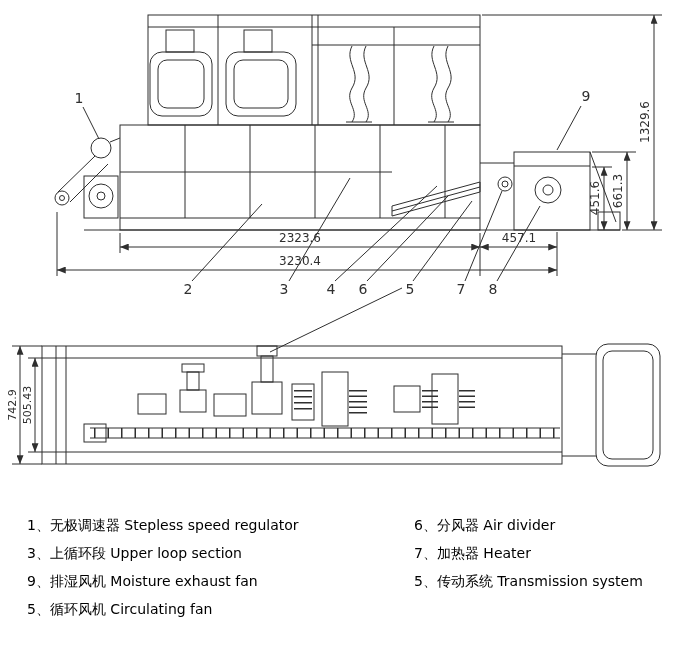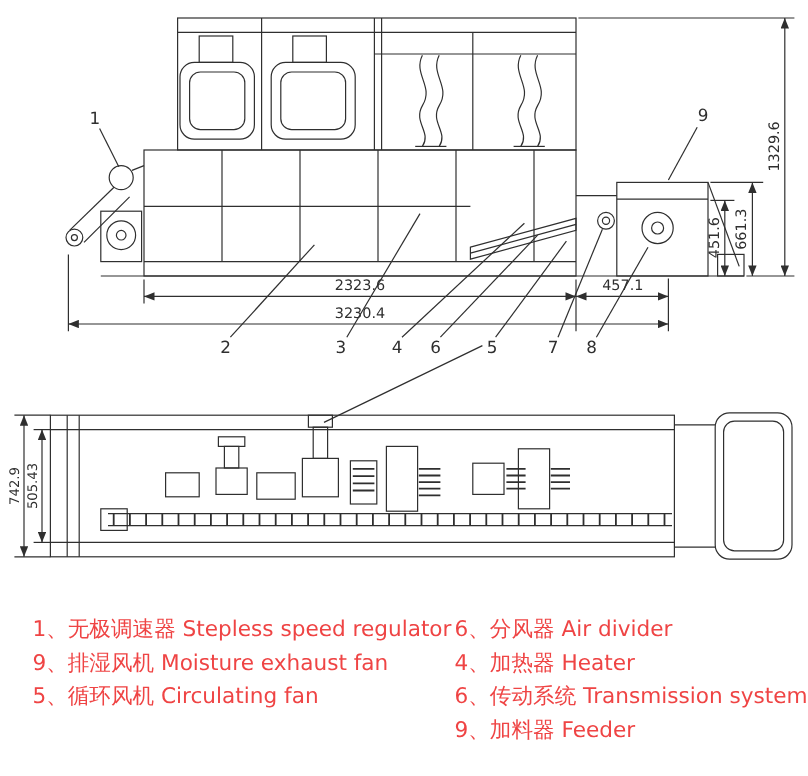--- a/index.html
+++ b/index.html
@@ -16,22 +16,22 @@
   .dim-text-sm{font-size:11px;fill:#2f2f2f;}
   .callout-text{font-size:14px;fill:#2f2f2f;}
   .legend{
     position:absolute;left:0;top:511px;width:100%;
     display:flex;align-items:flex-start;
   }
   .legend-col{display:flex;flex-direction:column;}
   .legend-col.left{margin-left:27px;width:387px;}
   .legend-col.right{margin-left:0;}
   .legend-item{
-    font-size:18px;line-height:28px;white-space:nowrap;
-    color:#ef4444;
+    font-size:14px;line-height:28px;white-space:nowrap;
+    color:#000000;
   }
 </style>
 </head>
 <body>
 
 <div class="canvas">
 
   <svg width="673" height="505" viewBox="0 0 673 505">
     <defs>
       <marker id="arr" viewBox="0 0 10 8" refX="10" refY="4" markerWidth="9" markerHeight="7" orient="auto-start-reverse">
@@ -222,24 +222,24 @@
       <text class="callout-text" x="363" y="294" text-anchor="middle">6</text>
       <text class="callout-text" x="410" y="294" text-anchor="middle">5</text>
       <text class="callout-text" x="461" y="294" text-anchor="middle">7</text>
       <text class="callout-text" x="493" y="294" text-anchor="middle">8</text>
     </g>
   </svg>
 
   <div class="legend">
     <div class="legend-col left">
       <div class="legend-item">1、无极调速器 Stepless speed regulator</div>
+      <div class="legend-item">3、上循环段 Upper loop section</div>
       <div class="legend-item">9、排湿风机 Moisture exhaust fan</div>
       <div class="legend-item">5、循环风机 Circulating fan</div>
     </div>
     <div class="legend-col right">
       <div class="legend-item">6、分风器 Air divider</div>
-      <div class="legend-item">4、加热器 Heater</div>
-      <div class="legend-item">6、传动系统 Transmission system</div>
-      <div class="legend-item">9、加料器 Feeder</div>
+      <div class="legend-item">7、加热器 Heater</div>
+      <div class="legend-item">5、传动系统 Transmission system</div>
     </div>
   </div>
 
 </div>
 
 </body></html>

